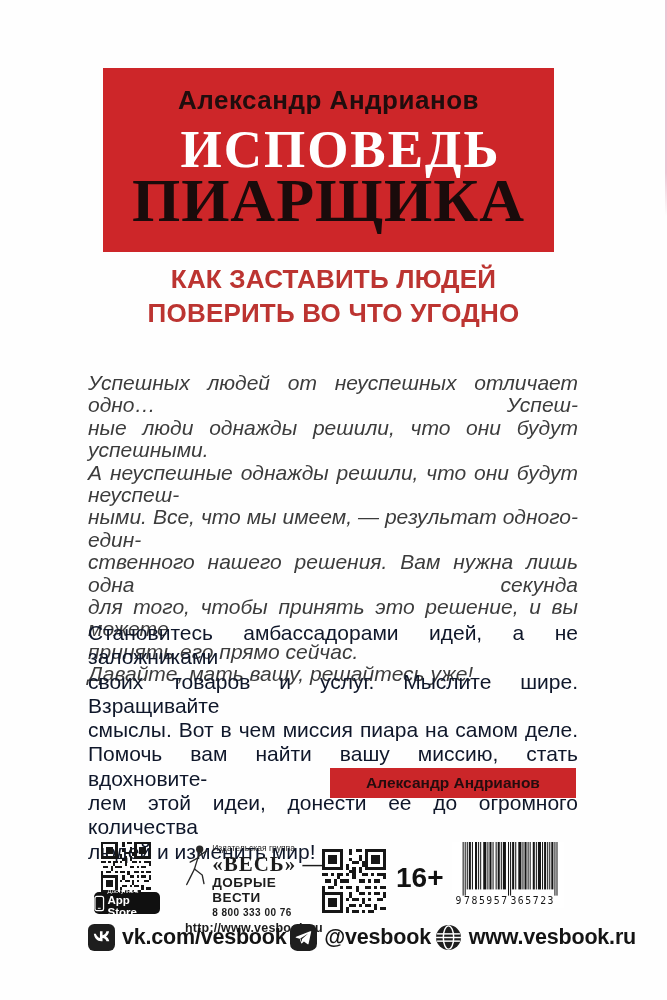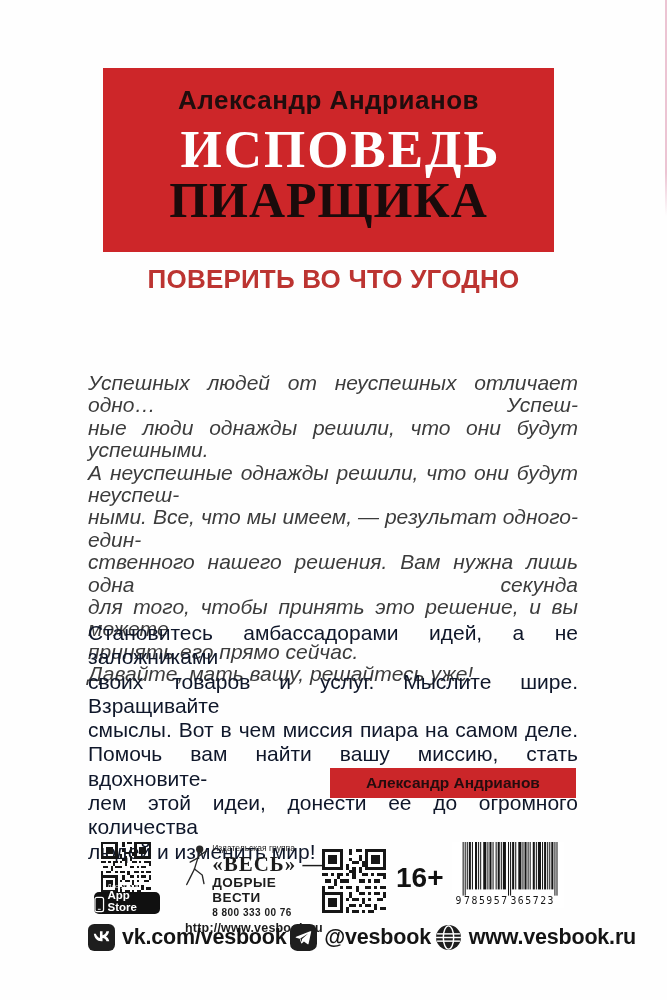--- a/index.html
+++ b/index.html
@@ -7,21 +7,21 @@
         font-family:"Liberation Sans",sans-serif;}
   .edge-artifact{position:absolute;right:0;top:0;width:2px;height:216px;
         background:linear-gradient(to bottom,#ecc4d3 80%,rgba(236,196,211,0));}
 
   
   .title-block{position:absolute;left:103px;top:68px;width:451px;height:184px;
         background:#cd2629;text-align:center;box-sizing:border-box;}
   .author{margin-top:17px;font-size:26px;font-weight:bold;color:#200d0d;letter-spacing:.5px;}
   .t1{font-family:"Liberation Serif",serif;font-weight:bold;font-size:53px;line-height:52px;
         color:#ffffff;letter-spacing:2px;margin-top:7px;padding-left:24px;}
-  .t2{font-family:"Liberation Serif",serif;font-weight:bold;font-size:50px;line-height:56px;
+  .t2{font-family:"Liberation Serif",serif;font-weight:bold;font-size:62px;line-height:56px;
         color:#1a0b0b;letter-spacing:1px;margin-top:-3px;}
 
   
   .subtitle{position:absolute;left:0;top:262px;width:667px;text-align:center;
         color:#bc3431;font-weight:bold;font-size:26px;line-height:34px;letter-spacing:.2px;}
 
   
   .quote{position:absolute;left:88px;top:372px;width:490px;font-style:italic;
         font-size:21px;line-height:22.4px;color:#3c3c3c;}
   .blurb{position:absolute;left:88px;top:621px;width:490px;
@@ -33,21 +33,21 @@
   .badge{position:absolute;background:#cb2629;color:#260c0e;font-weight:bold;box-sizing:border-box;}
   .badge1{left:258px;top:551px;width:318px;height:41px;font-size:15px;line-height:18px;
         text-align:right;padding:3px 9px 0 0;}
   .badge2{left:330px;top:768px;width:246px;height:30px;font-size:15.5px;line-height:30px;text-align:center;}
 
   
   .qr{position:absolute;}
   .qr1{left:99px;top:842px;width:54px;height:50px;}
   .qr2{left:322px;top:849px;width:64px;height:64px;}
   .appstore{position:absolute;left:94px;top:892px;width:66px;height:22px;background:#101010;
-        border-radius:5px;display:flex;align-items:flex-end;gap:3px;padding:1px 0;box-sizing:border-box;color:#fff;}
+        border-radius:5px;display:flex;align-items:center;gap:3px;padding:1px 0;box-sizing:border-box;color:#fff;}
   .as-txt{line-height:1;}
   .as-small{font-size:6px;margin-bottom:1px;}
   .as-big{font-size:11.5px;font-weight:bold;}
   .publisher{position:absolute;left:185px;top:841px;width:140px;color:#1c1c1c;}
   .pub-row{display:flex;gap:3px;align-items:flex-start;}
   .pub-text{text-align:left;}
   .pub-group{font-size:8.5px;margin-top:2px;}
   .pub-name{font-family:"Liberation Serif",serif;font-weight:bold;font-size:21px;line-height:22px;letter-spacing:1px;}
   .pub-tag{font-size:13.5px;font-weight:bold;line-height:15px;letter-spacing:.5px;}
   .pub-phone{font-size:10px;font-weight:bold;line-height:15px;letter-spacing:.5px;}
@@ -68,20 +68,21 @@
 
   <div class="edge-artifact"></div>
 
   <header class="title-block">
     <div class="author">Александр Андрианов</div>
     <div class="t1">ИСПОВЕДЬ</div>
     <div class="t2">ПИАРЩИКА</div>
   </header>
 
   <div class="subtitle">
+    <div>КАК ЗАСТАВИТЬ ЛЮДЕЙ</div>
     <div>ПОВЕРИТЬ ВО ЧТО УГОДНО</div>
   </div>
 
   <div class="quote">
     <div>
         <div class="jline">Успешных людей от неуспешных отличает одно… Успеш-</div>
         <div class="jline">ные люди однажды решили, что они будут успешными.</div>
         <div class="jline">А неуспешные однажды решили, что они будут неуспеш-</div>
         <div class="jline">ными. Все, что мы имеем, — результат одного-един-</div>
         <div class="jline">ственного нашего решения. Вам нужна лишь одна секунда</div>

